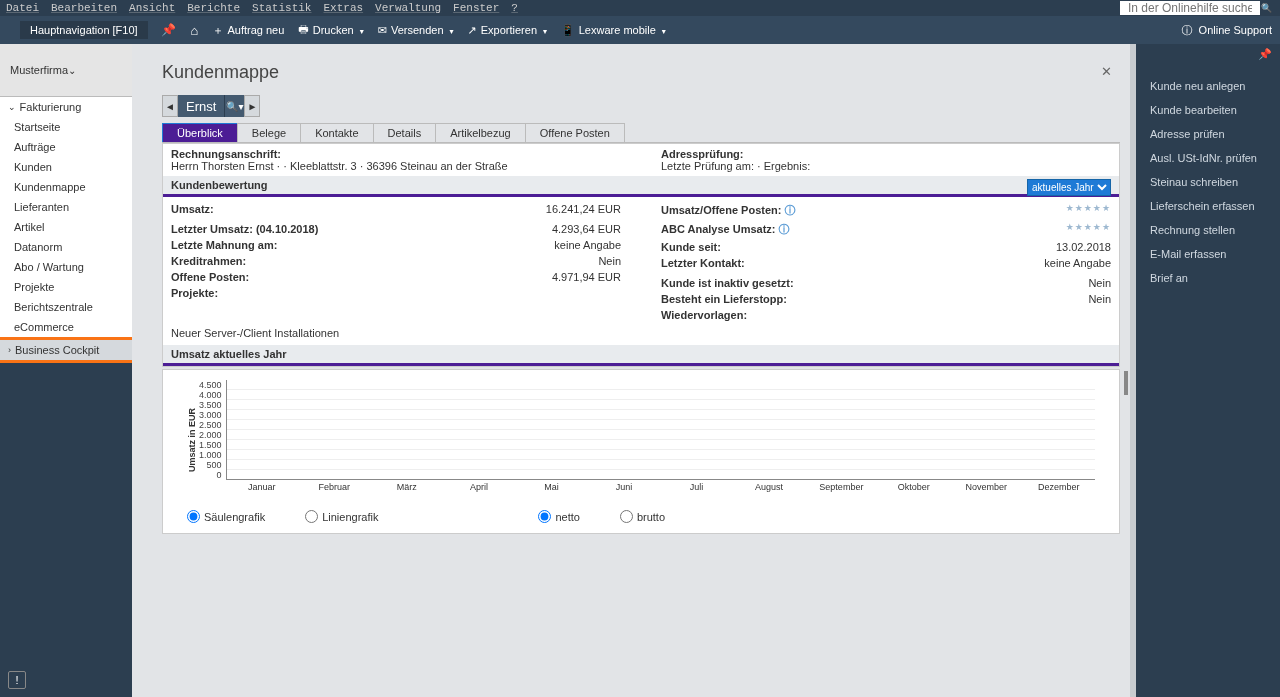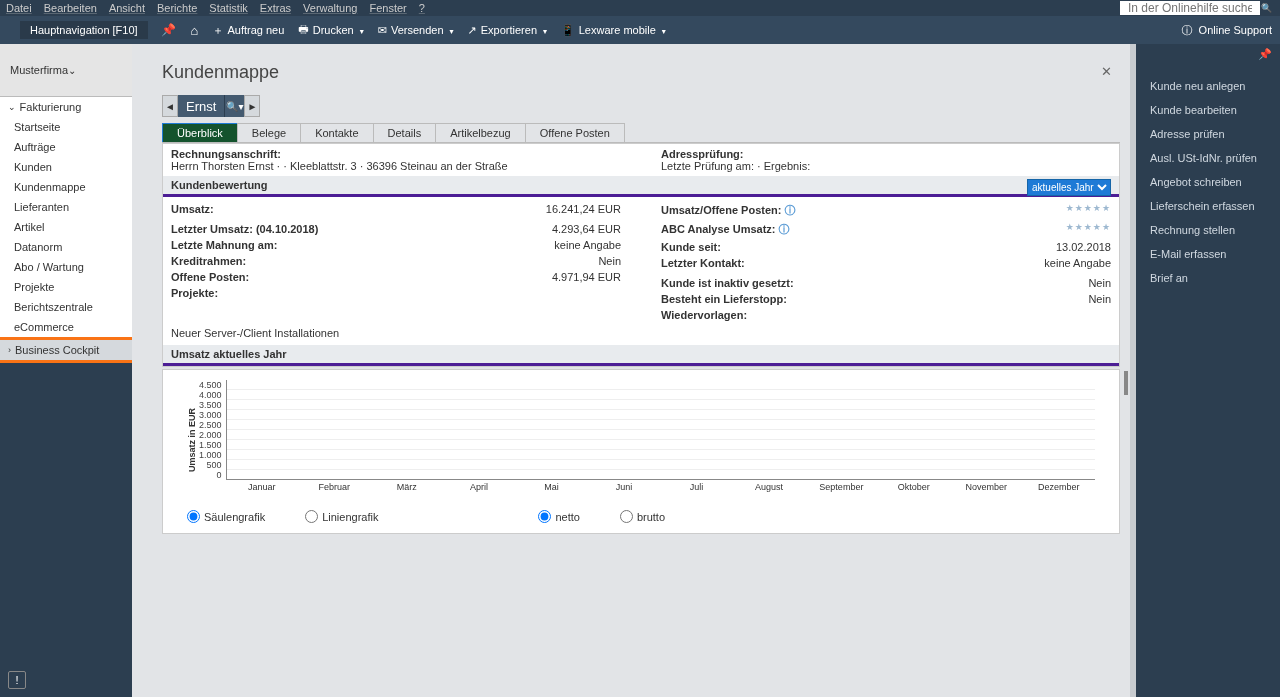--- a/index.html
+++ b/index.html
@@ -1,20 +1,20 @@
 <!DOCTYPE html>
 <html><head>
 <meta charset="utf-8">
 <style>
 * { margin: 0; padding: 0; box-sizing: border-box; font-family: "Segoe UI", Tahoma, sans-serif; }
 body { background: #2c3e50; width: 1280px; height: 697px; overflow: hidden; font-size: 11px; color: #333; }
 
 .topbar { height: 16px; background: #2c3e50; display: flex; align-items: center; padding: 0 6px; color: #ccc; }
 .topbar .menu { display: flex; gap: 12px; }
-.topbar .menu span { cursor: pointer; text-decoration: underline; text-decoration-color: rgba(200,200,200,0.3); }
+.topbar .menu span { cursor: pointer; text-decoration: underline; text-decoration-color: rgba(200,200,200,0.3); font-family: Liberation Mono, monospace; }
 .topbar .search { margin-left: auto; display: flex; }
 .topbar .search input { width: 140px; height: 14px; font-size: 12px; border: none; padding: 0 8px; background: #fff; }
 .topbar .search button { width: 14px; height: 14px; border: none; background: #2c3e50; color: #fff; font-size: 9px; cursor: pointer; }
 
 .toolbar { height: 28px; background: #34495e; display: flex; align-items: center; padding: 0 8px; color: #fff; gap: 14px; }
 .toolbar .nav-label { background: #2a3a4a; padding: 3px 10px; font-size: 11px; margin-left: 12px; }
 .toolbar .pin { font-size: 12px; cursor: pointer; }
 .toolbar .home { font-size: 13px; cursor: pointer; }
 .toolbar .tb-btn { display: flex; align-items: center; gap: 4px; cursor: pointer; font-size: 11px; }
 .toolbar .tb-btn .caret::after { content: "▾"; font-size: 8px; margin-left: 2px; }
@@ -36,21 +36,21 @@
 .page-title { font-size: 18px; color: #444; margin-bottom: 12px; }
 .close-x { position: absolute; right: 18px; top: 20px; font-size: 13px; color: #666; cursor: pointer; }
 
 .breadcrumb-box { display: flex; align-items: center; margin-bottom: 6px; }
 .bc-arrow { width: 16px; height: 22px; background: #d5d9dd; border: 1px solid #aaa; display: flex; align-items: center; justify-content: center; cursor: pointer; font-size: 10px; }
 .bc-text { height: 22px; background: #445a70; color: #fff; padding: 0 8px; display: flex; align-items: center; font-size: 13px; min-width: 44px; }
 .bc-search { width: 20px; height: 22px; background: #445a70; border-left: 1px solid #2c3e50; display: flex; align-items: center; justify-content: center; cursor: pointer; color: #fff; font-size: 10px; }
 
 .tabs { display: flex; border-bottom: 1px solid #bbb; }
 .tab { padding: 3px 14px; font-size: 11px; background: #e2e4e7; border: 1px solid #bbb; border-bottom: none; margin-right: -1px; cursor: pointer; }
-.tab.active { background: #14532d; color: #fff; border-color: #1e7ad6; }
+.tab.active { background: #4c1d95; color: #fff; border-color: #1e7ad6; }
 
 .panel { background: #fff; border: 1px solid #ccc; }
 .section-hdr { background: #e8ebee; padding: 3px 8px; font-size: 11px; font-weight: bold; border-bottom: 3px solid #4c1d95; }
 .section-body { padding: 4px 8px; font-size: 11px; display: flex; gap: 40px; }
 .col { flex: 1; }
 .row { display: flex; justify-content: space-between; padding: 2px 0; }
 .row .label { font-weight: bold; }
 .row .val { text-align: center; }
 .addrline { font-size: 11px; padding: 0 8px 6px; }
 
@@ -345,20 +345,20 @@
   <div class="divider-vert"></div>
 
   <div class="sidebar-right">
     <span class="pin">📌</span>
     <div style="height:20px"></div>
     <div id="ractions">
         <div class="action">Kunde neu anlegen</div>
         <div class="action">Kunde bearbeiten</div>
         <div class="action">Adresse prüfen</div>
         <div class="action">Ausl. USt-IdNr. prüfen</div>
-        <div class="action">Angebot schreiben</div>
+        <div class="action">Steinau schreiben</div>
         <div class="action">Lieferschein erfassen</div>
         <div class="action">Rechnung stellen</div>
         <div class="action">E-Mail erfassen</div>
         <div class="action">Brief an</div>
       </div>
   </div>
 </div>
 
 </body></html>

